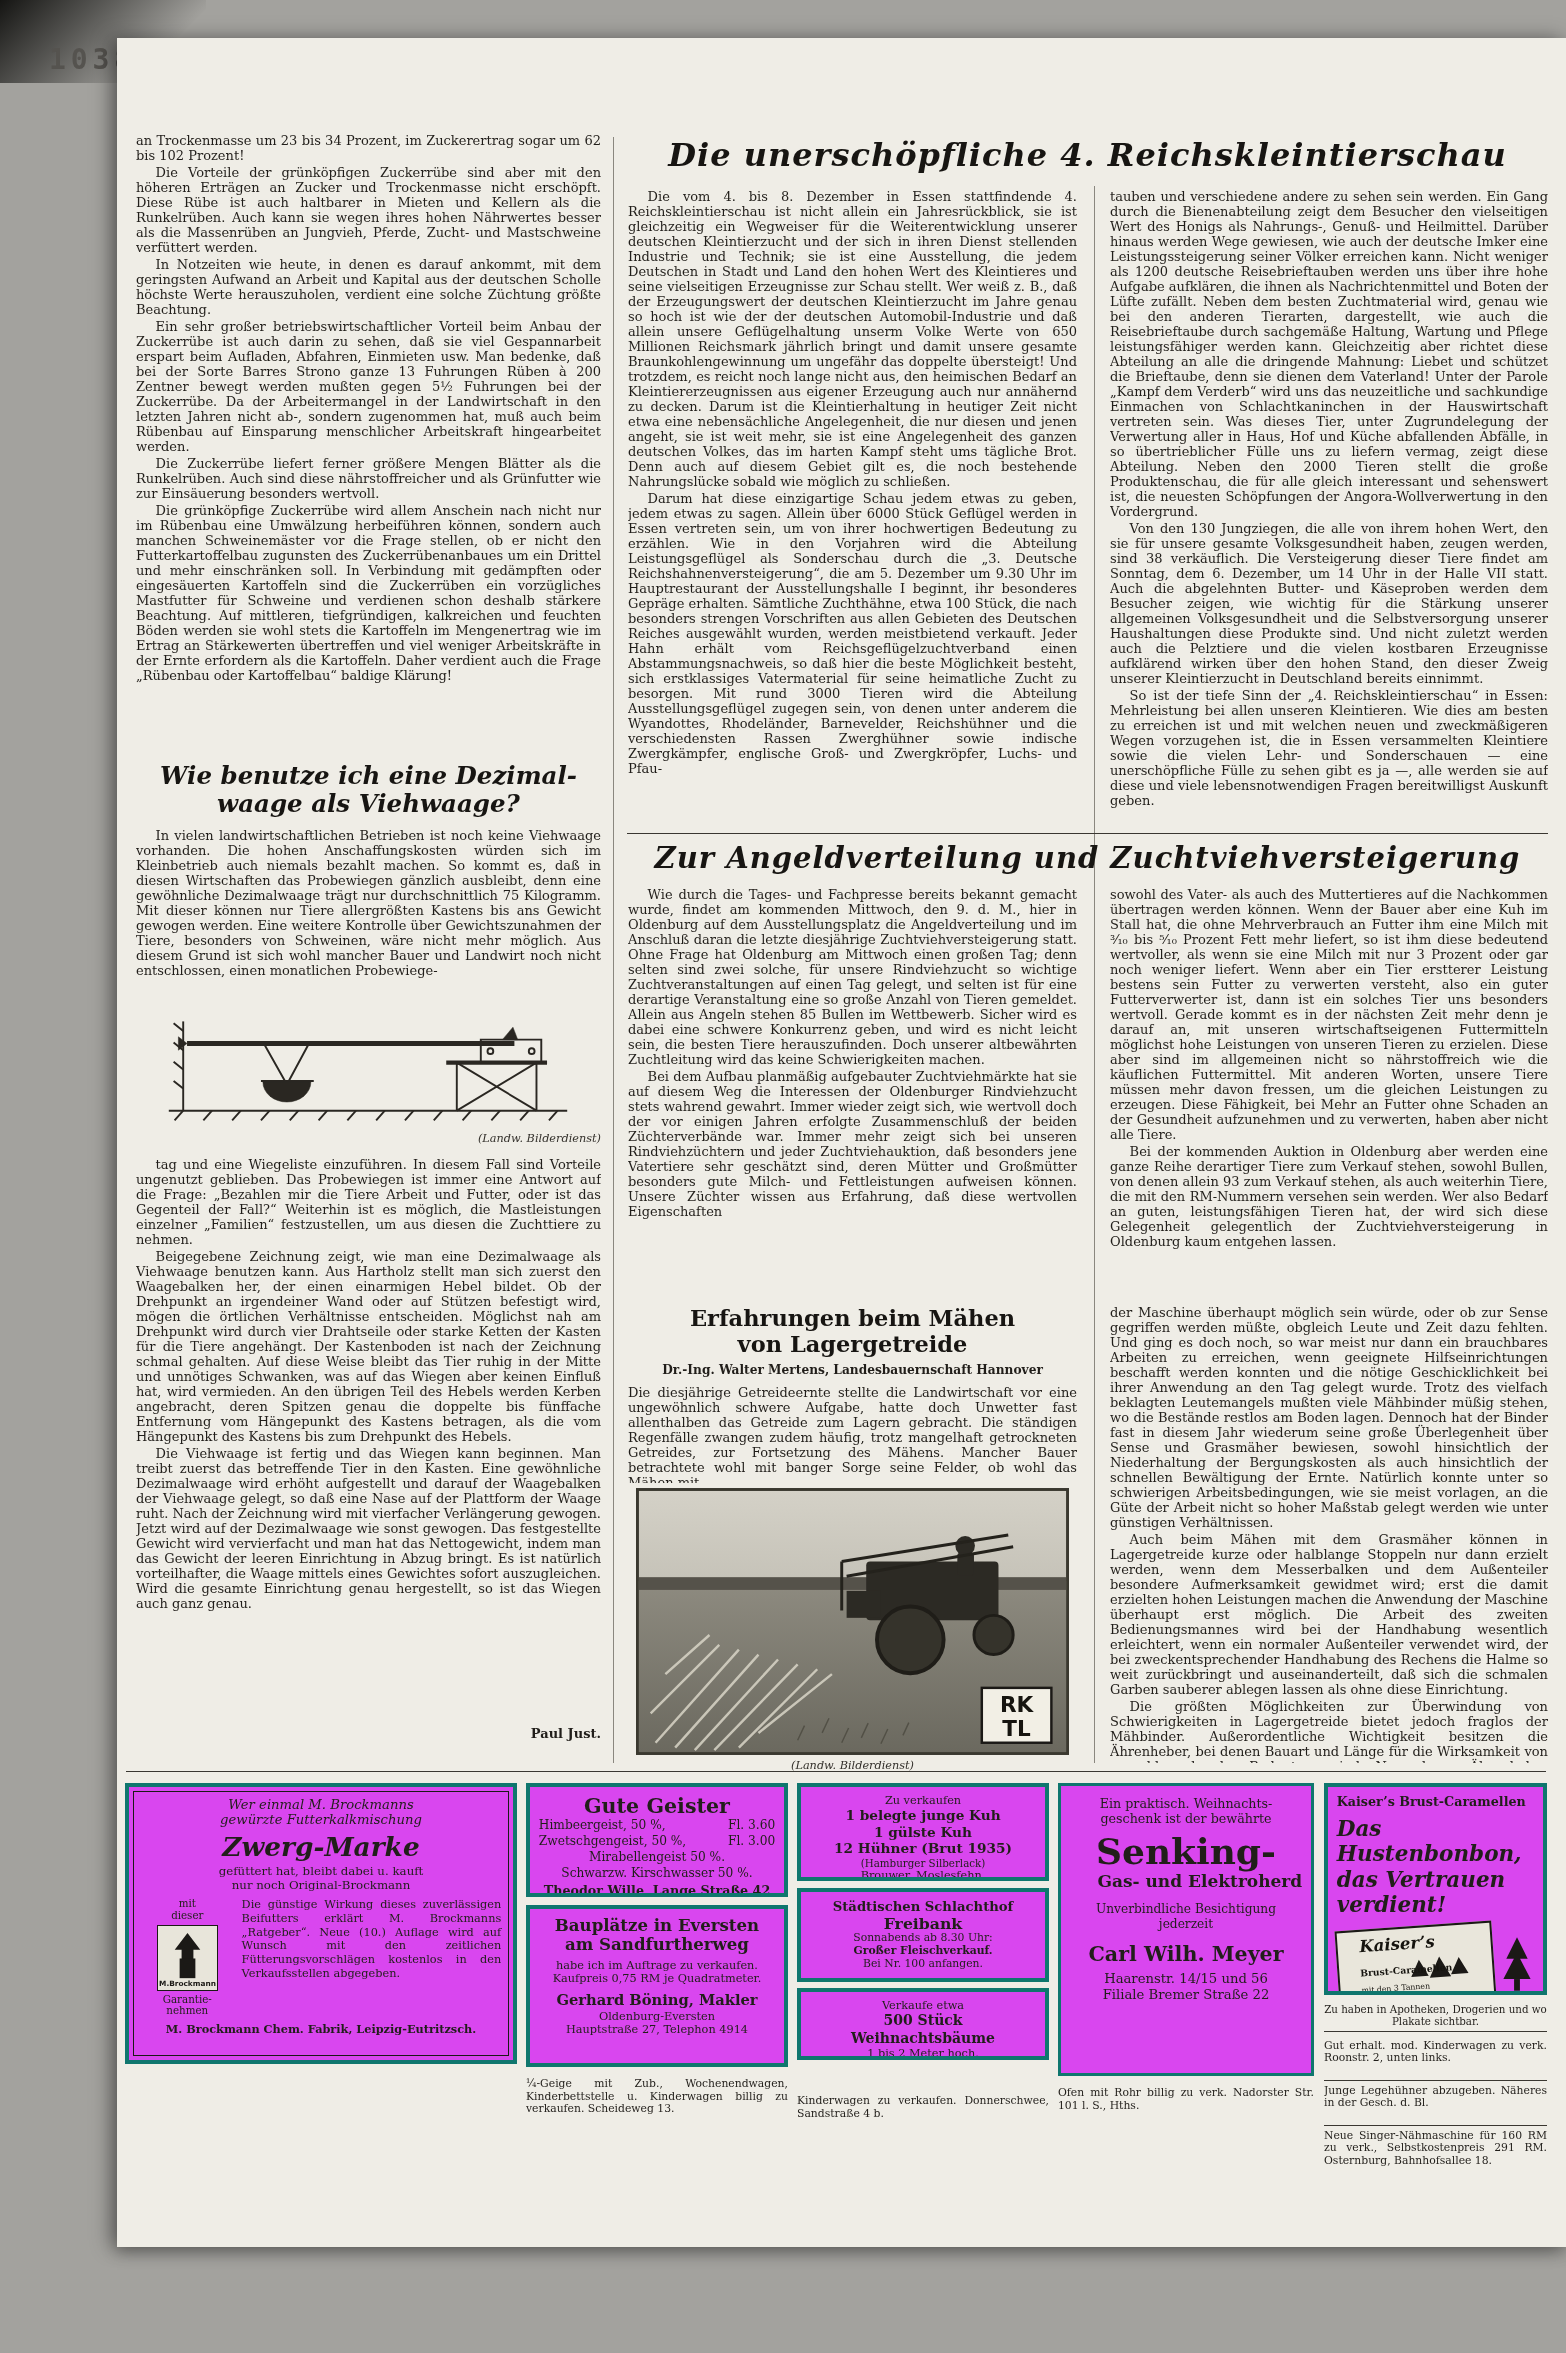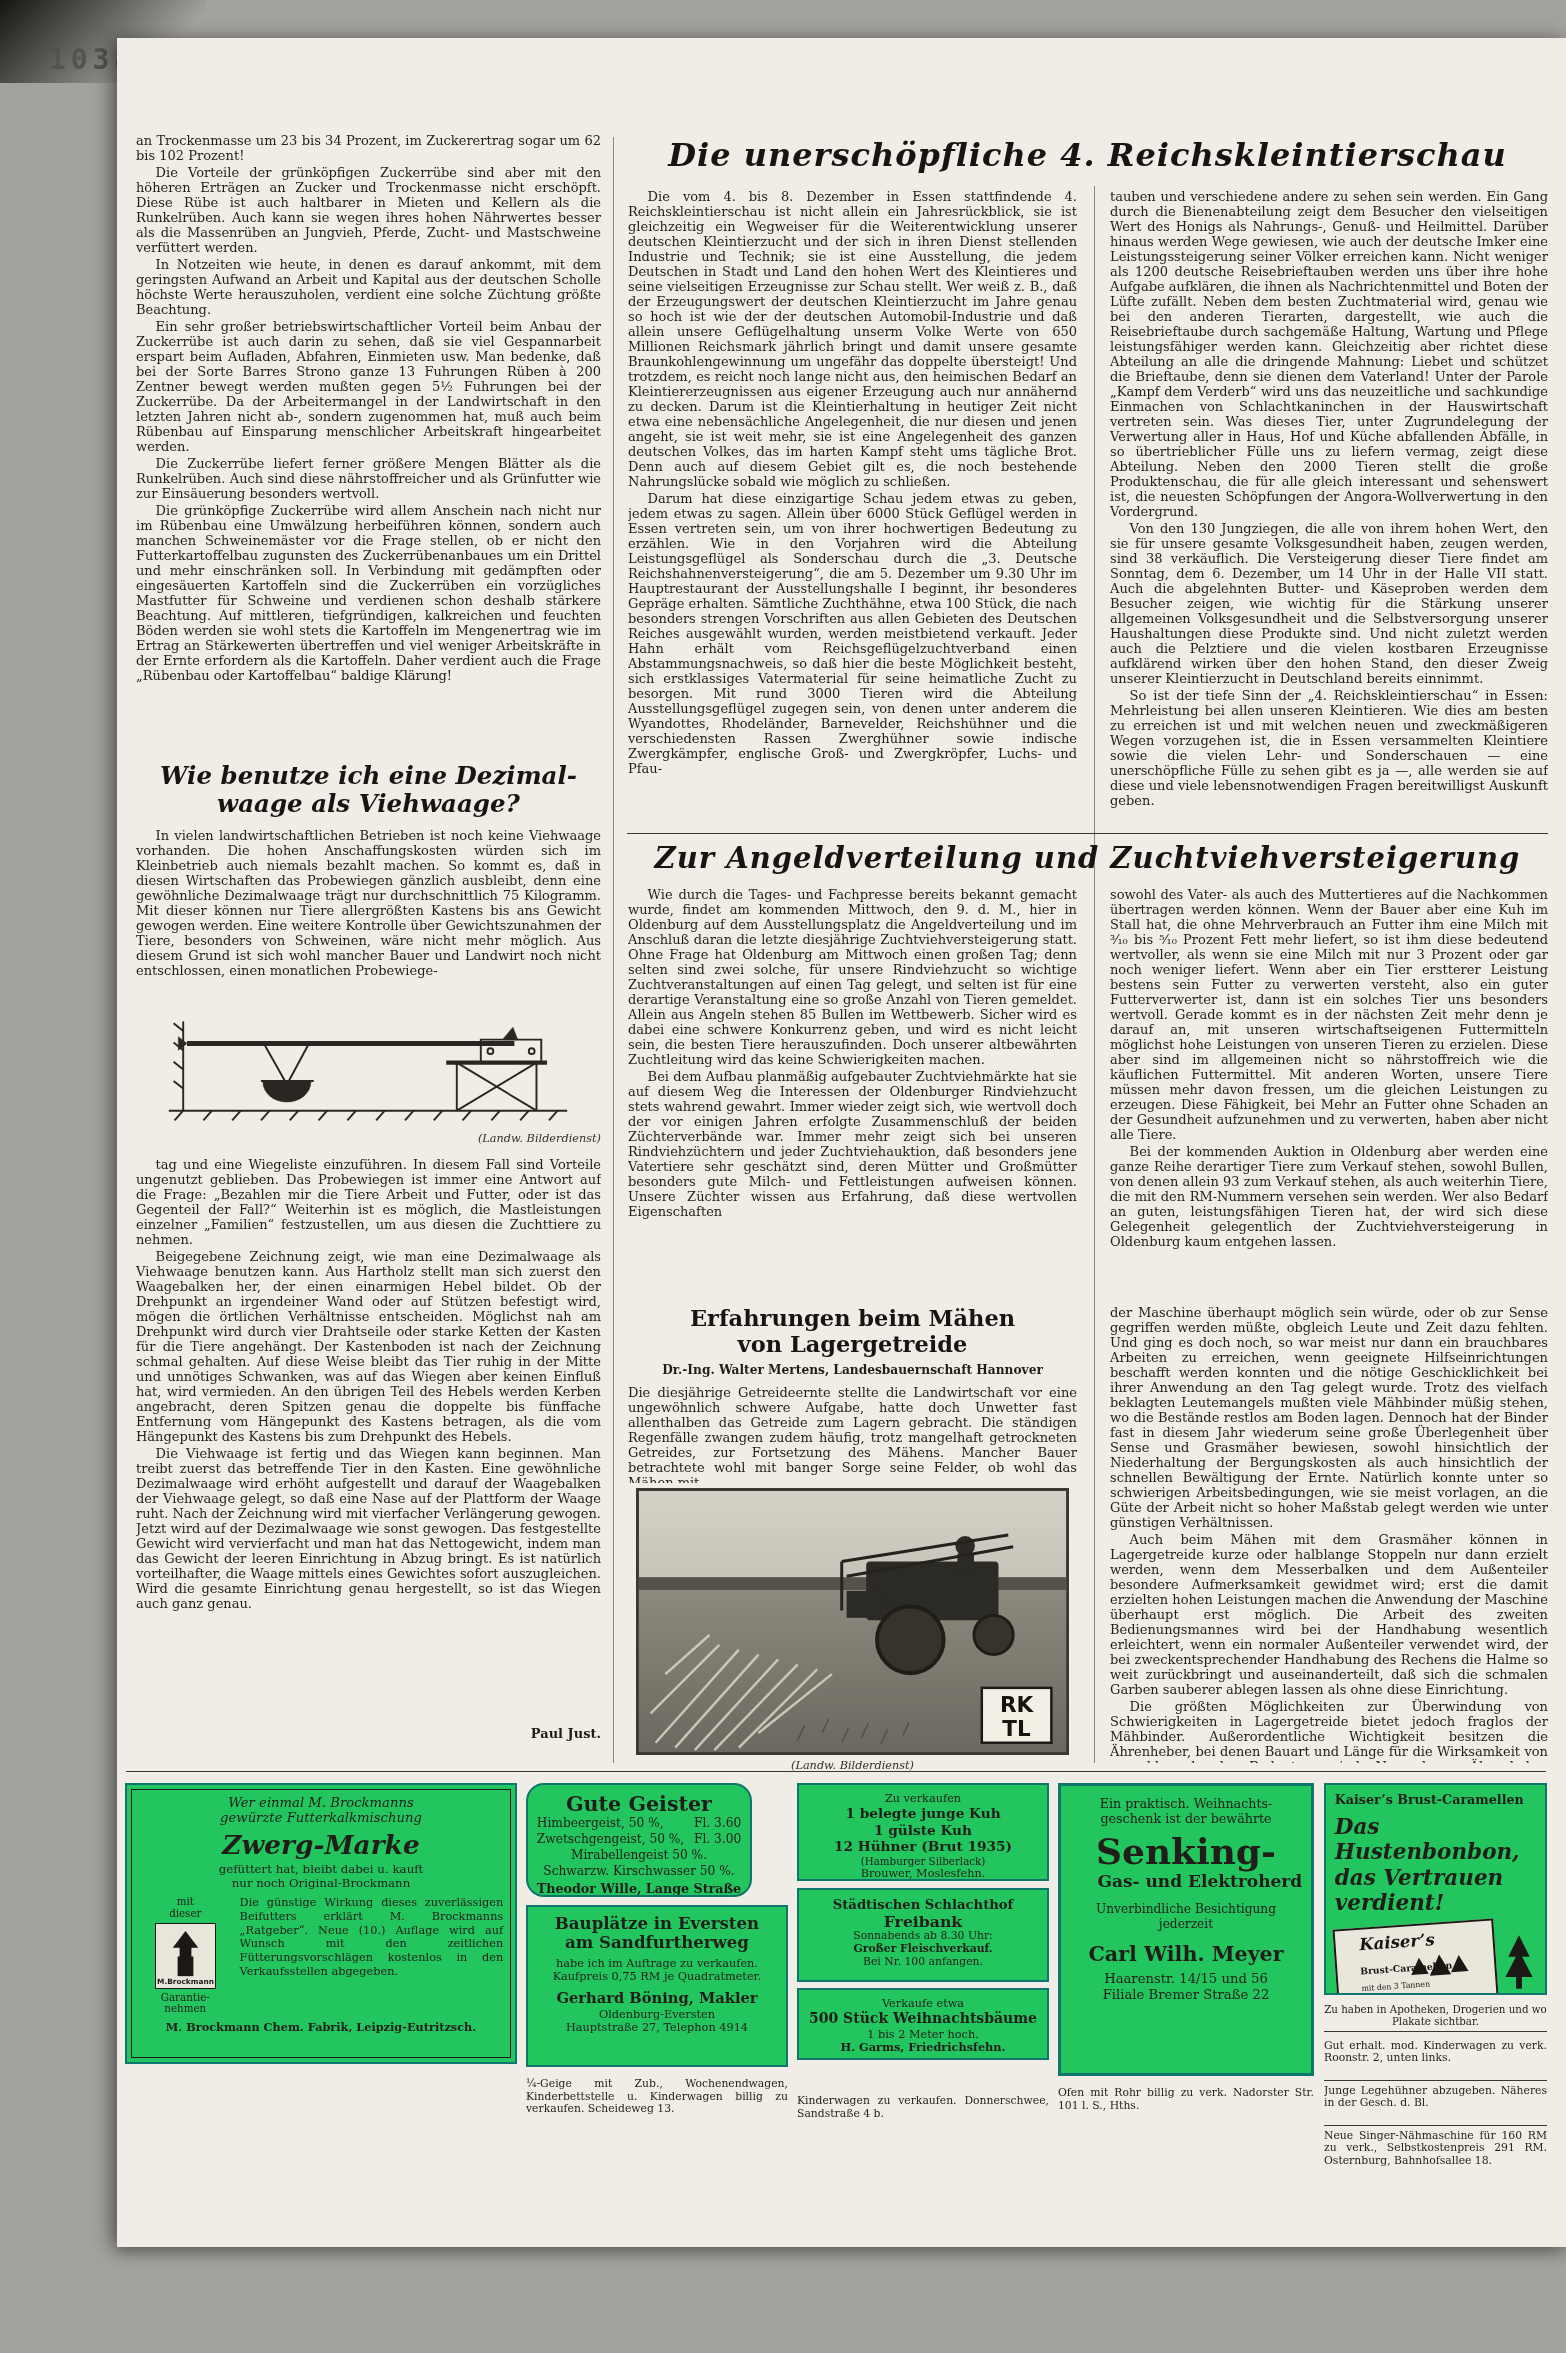--- a/index.html
+++ b/index.html
@@ -20,21 +20,21 @@
   .headline-l{position:absolute;text-align:center;font-weight:bold;font-style:italic;
     font-size:24.5px;line-height:28px;color:#171512;}
   .headline-m{position:absolute;text-align:center;font-weight:bold;
     font-size:22.5px;line-height:26.4px;color:#171512;}
   .byline{position:absolute;text-align:center;font-weight:bold;font-size:12.2px;}
   .caption{position:absolute;font-size:11.3px;font-style:italic;color:#33302b;}
   .signature{text-align:right;font-weight:bold;text-indent:0 !important;}
   .vrule{position:absolute;width:1px;background:#8a877f;}
   .hrule{position:absolute;height:1px;background:#3a3731;}
   .figure{position:absolute;}
-  .adbox{position:absolute;border:2px solid #0f766e;background:#22c55e;box-sizing:border-box;
+  .adbox{position:absolute;border:4px solid #0f766e;background:#d946ef;box-sizing:border-box;
     padding:6.9px 8.8px;overflow:hidden;}
   .adbox-inner{border:1px solid #1b1916;height:100%;box-sizing:border-box;padding:4.9px 6.9px;overflow:hidden;}
   .ad-center{text-align:center;}
   .ad-title-xl{font-weight:bold;font-size:28px;line-height:31px;text-align:center;}
   .ad-title-l{font-weight:bold;font-size:20.6px;line-height:24.5px;text-align:center;}
   .ad-title-m{font-weight:bold;font-size:16.6px;line-height:19.6px;text-align:center;}
   .ad-text{font-size:11.3px;line-height:13.2px;}
   .ad-small{position:absolute;font-size:10.8px;line-height:12.7px;text-align:justify;overflow:hidden;}
   .ad-small .item{border-top:1px solid #3a3731;padding:3.9px 0;}
   .ad-small .item:first-child{border-top:none;}
@@ -215,21 +215,21 @@
           </div>
           <div>Garantie-</div>
           <div>nehmen</div>
         </div>
         <div class="ad-text" style="flex:1;text-align:justify;font-size:11.3px;line-height:13.7px;">Die günstige Wirkung dieses zuverlässigen Beifutters erklärt M. Brockmanns „Ratgeber“. Neue (10.) Auflage wird auf Wunsch mit den zeitlichen Fütterungsvorschlägen kostenlos in den Verkaufsstellen abgegeben.</div>
       </div>
       <div class="ad-center" style="font-size:11.3px;margin-top:4.9px;font-weight:bold;">M. Brockmann Chem. Fabrik, Leipzig-Eutritzsch.</div>
     </div>
   </div>
 
-  <div class="adbox" style="left:526px;top:1783px;width:226px;height:114px;border-radius:18px;">
+  <div class="adbox" style="left:526px;top:1783px;width:262px;height:114px;">
     <div class="ad-title-l">Gute Geister</div>
     <div class="price-row">
       <span>Himbeergeist, 50 %,</span>
       <span>Fl. 3.60</span>
     </div>
     <div class="price-row">
       <span>Zwetschgengeist, 50 %,</span>
       <span>Fl. 3.00</span>
     </div>
     <div class="ad-center" style="font-size:12.2px;line-height:15.7px;">Mirabellengeist 50 %.</div>

